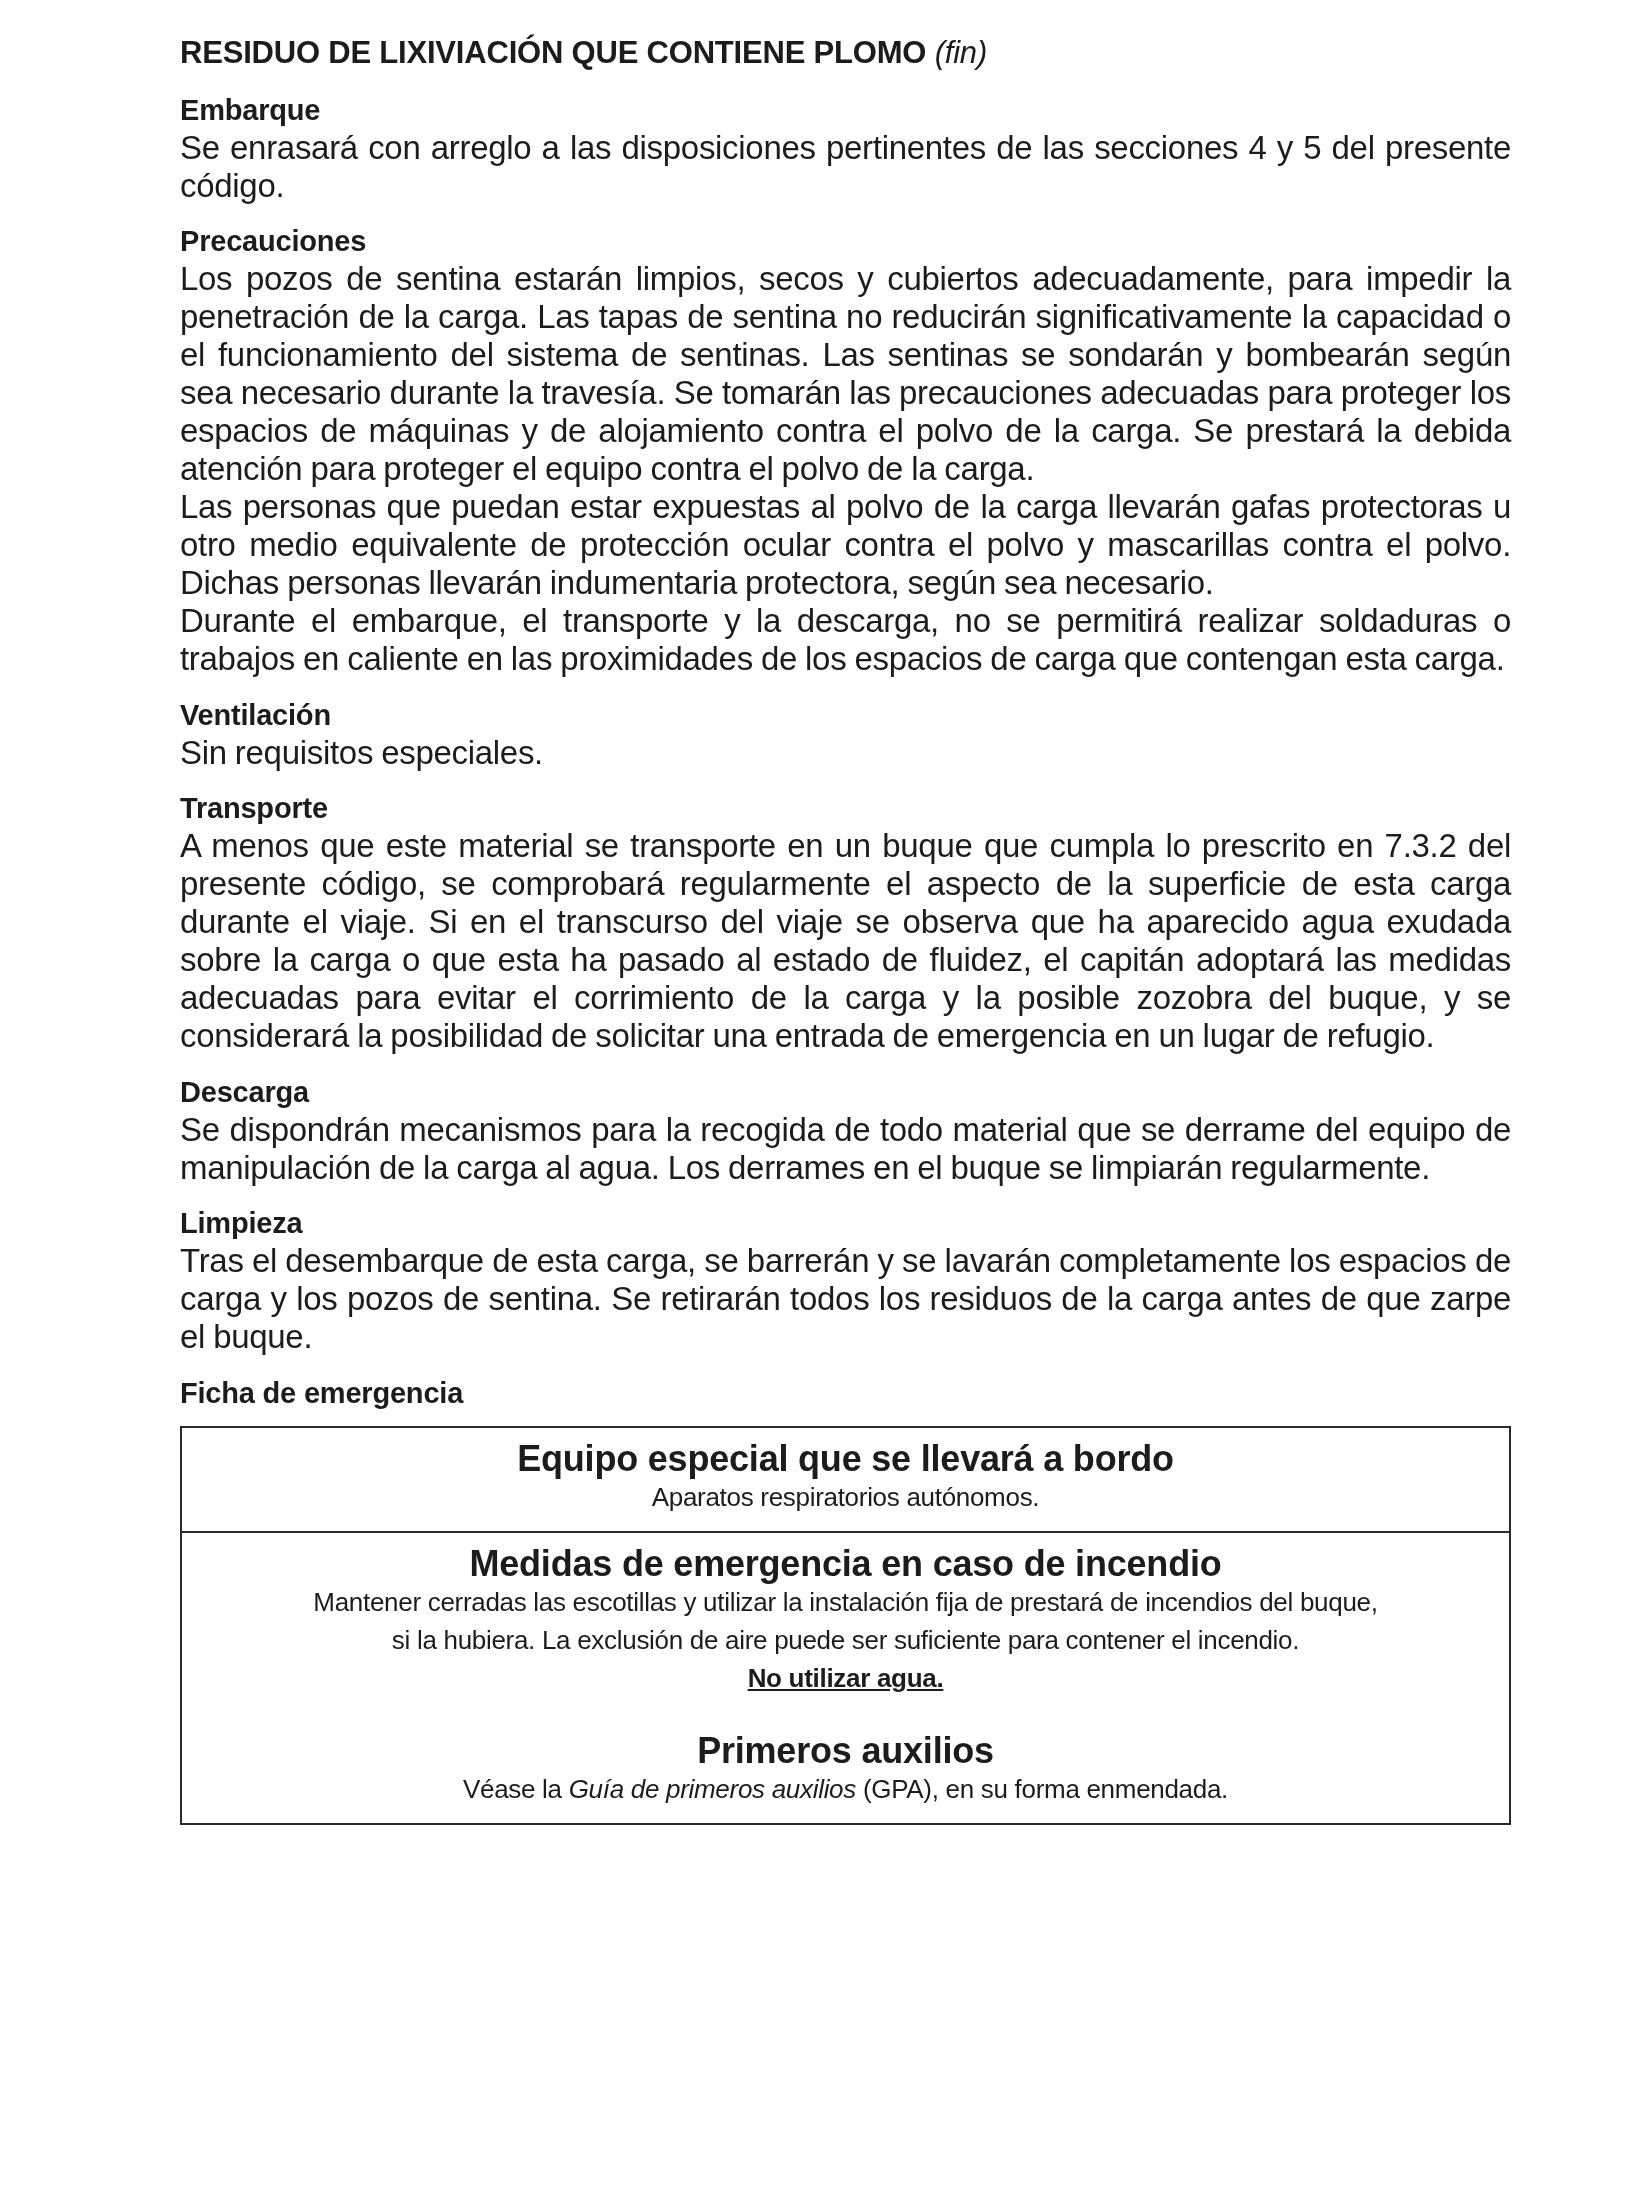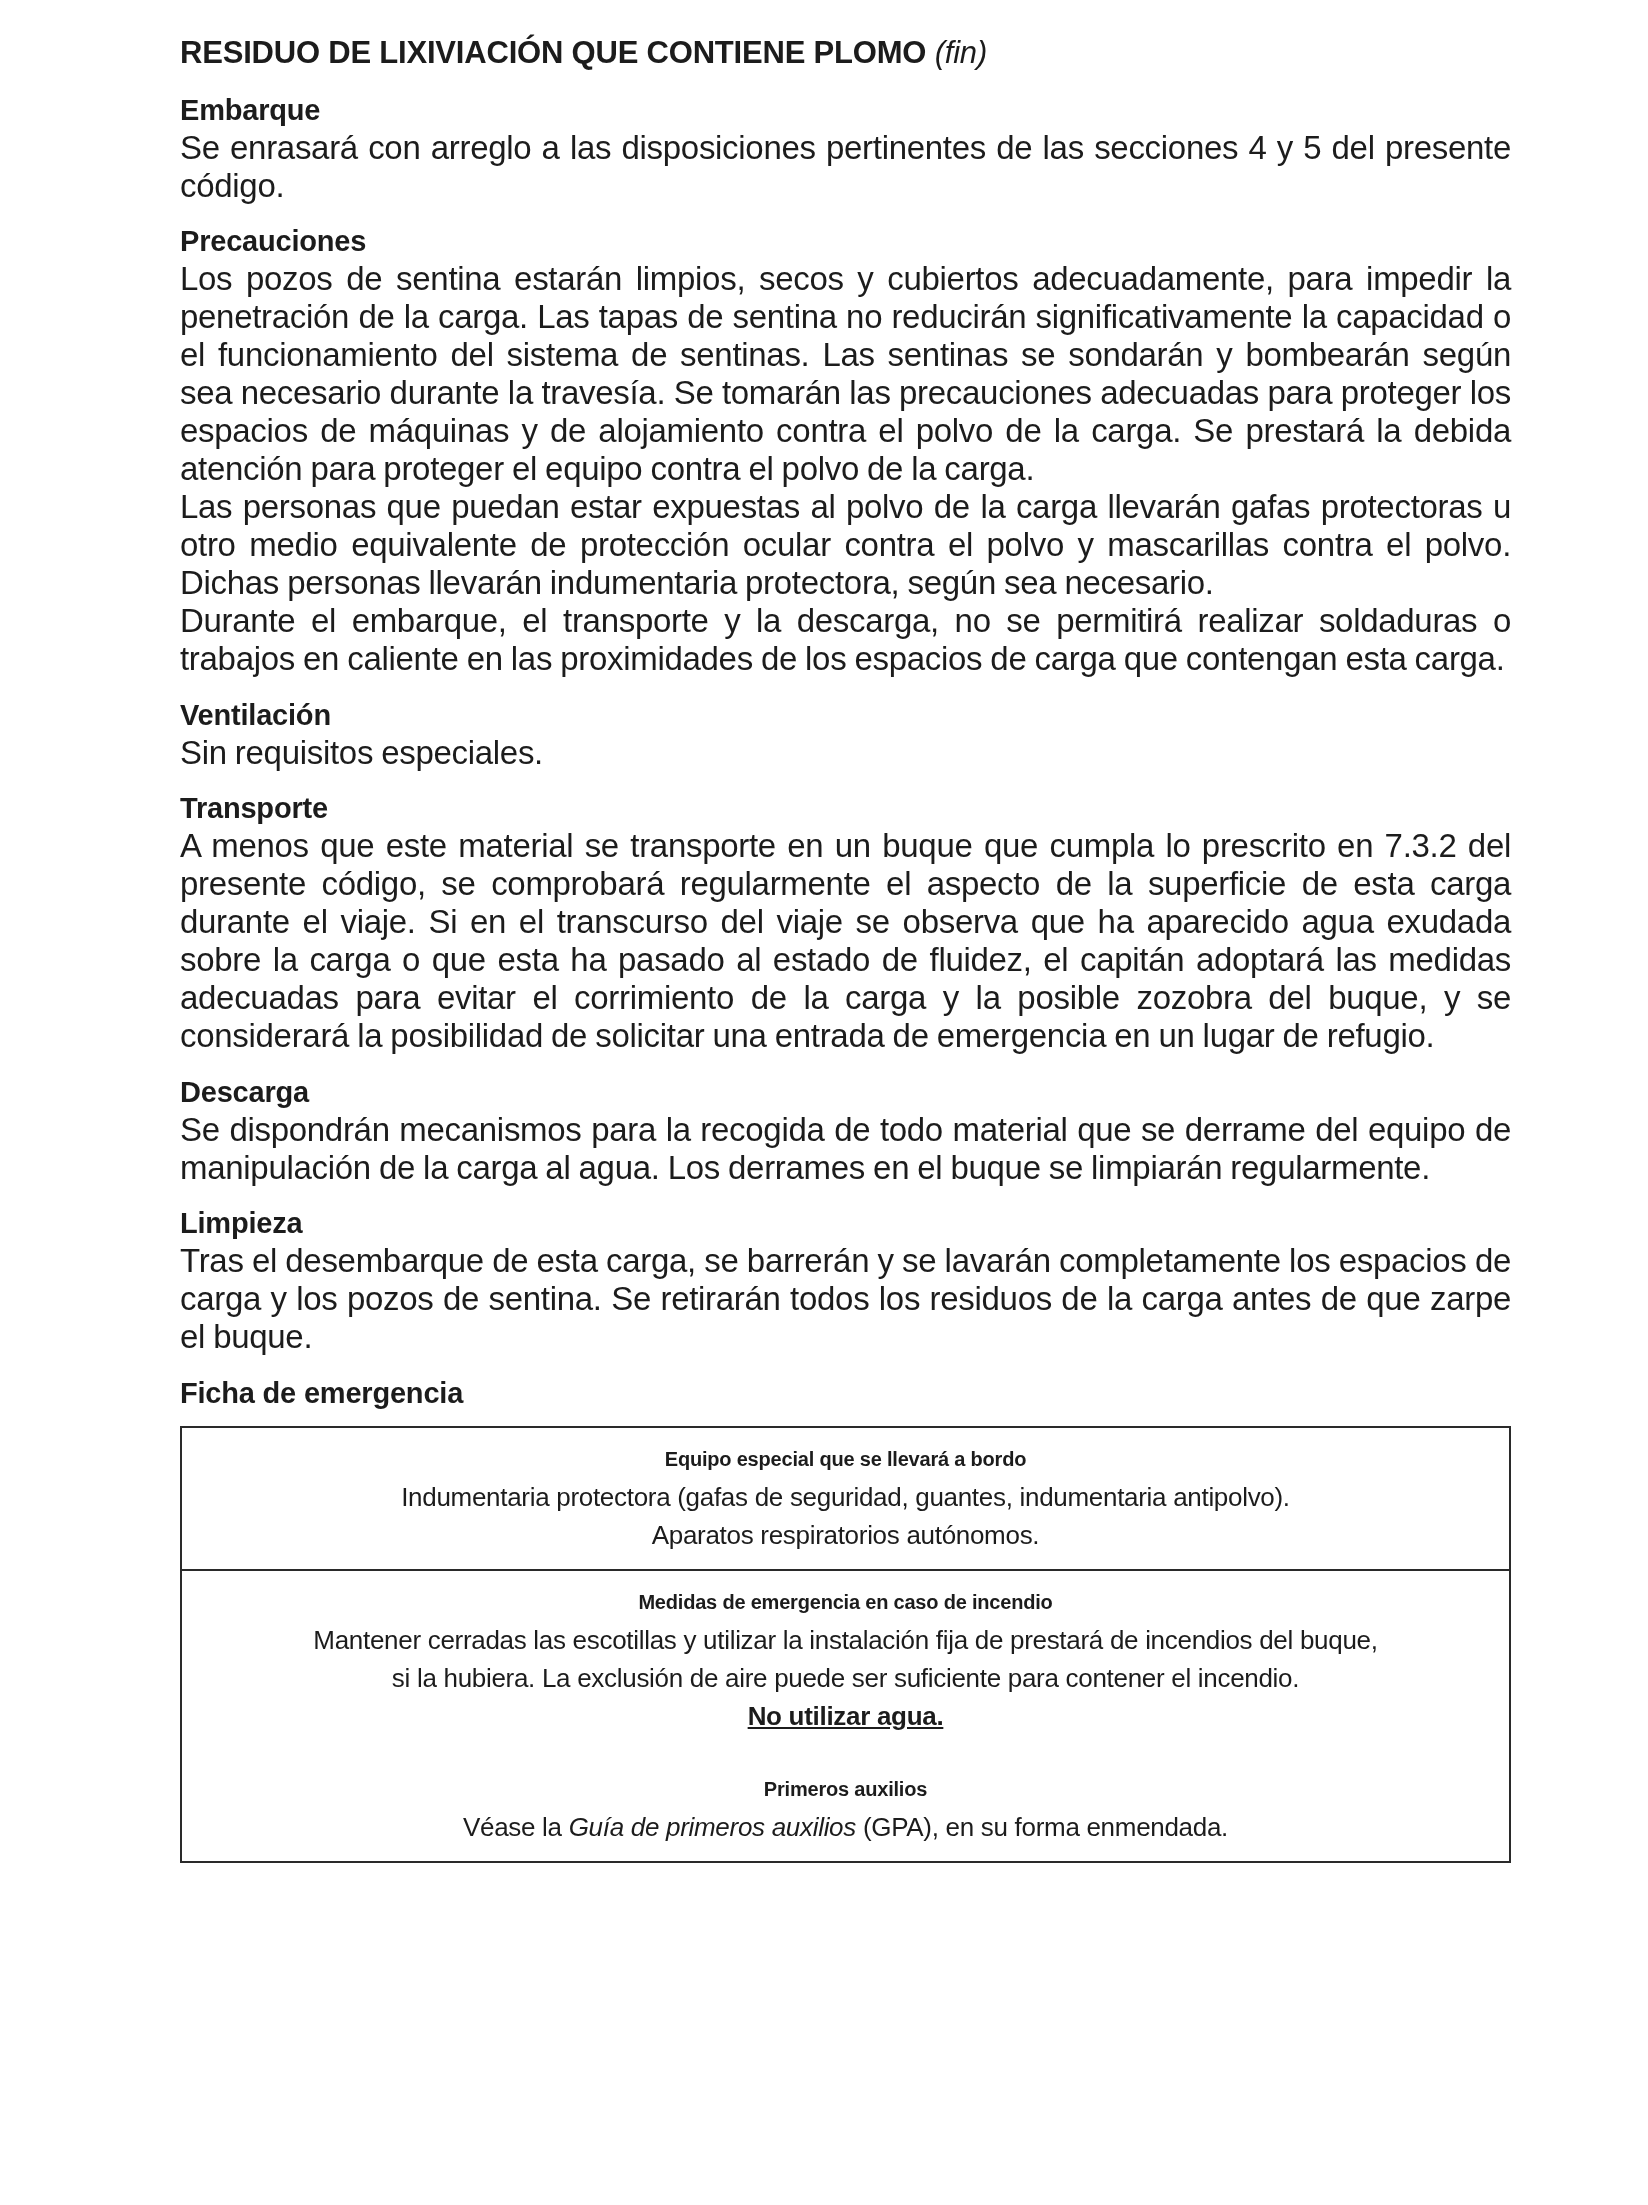--- a/index.html
+++ b/index.html
@@ -63,21 +63,21 @@
   .ficha-cell {
     text-align: center;
     padding: 12.7px 8px 14.3px 8px;
   }
   .ficha-cell + .ficha-cell {
     border-top: 2.4px solid #2a2a2a;
   }
   .ficha-block { margin: 0 0 19px 0; }
   .ficha-block:last-child { margin-bottom: 0; }
   .ficha-block h3 {
-    font-size: 20px;
+    font-size: 36px;
     font-weight: bold;
     line-height: 38px;
     margin: 0;
     letter-spacing: -0.2px;
   }
   .ficha-block .line {
     font-size: 26px;
     line-height: 38px;
     margin: 0;
     letter-spacing: -0.3px;
@@ -124,21 +124,20 @@
     <p>Tras el desembarque de esta carga, se barrerán y se lavarán completamente los espacios de carga y los pozos de sentina. Se retirarán todos los residuos de la carga antes de que zarpe el buque.</p>
   </div>
 
   <h2 class="ficha-heading">Ficha de emergencia</h2>
 
   <div class="ficha-box">
 
     <div class="ficha-cell">
       <div class="ficha-block">
         <h3>Equipo especial que se llevará a bordo</h3>
-        <div class="line">Indumentaria protectora (gafas de seguridad, guantes, indumentaria antipolvo).</div>
         <div class="line">Aparatos respiratorios autónomos.</div>
       </div>
     </div>
 
     <div class="ficha-cell">
 
       <div class="ficha-block">
         <h3>Medidas de emergencia en caso de incendio</h3>
         <div class="line">Mantener cerradas las escotillas y utilizar la instalación fija de prestará de incendios del buque,</div>
         <div class="line">si la hubiera. La exclusión de aire puede ser suficiente para contener el incendio.</div>

